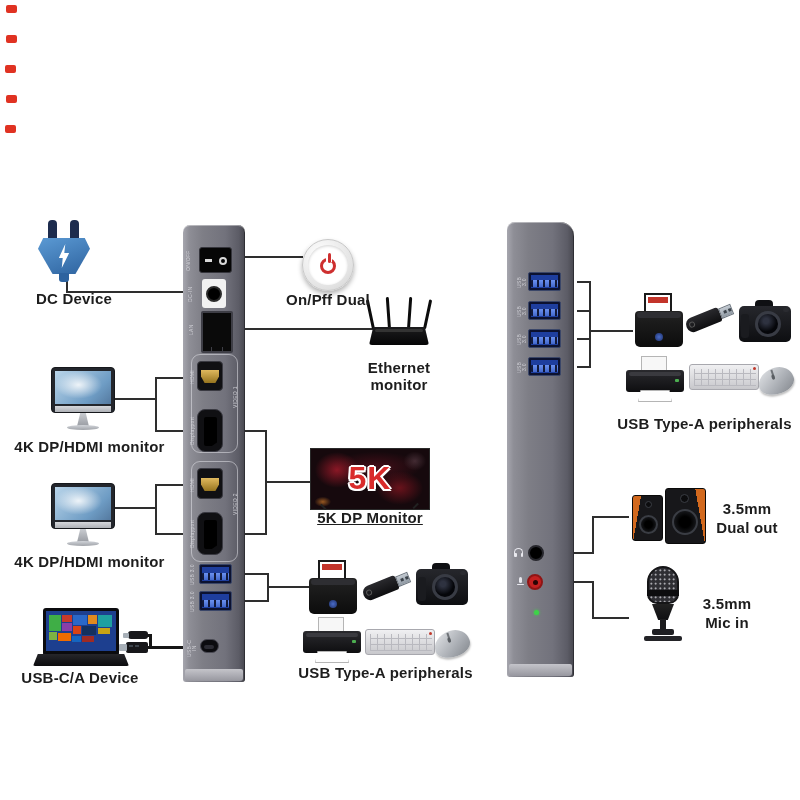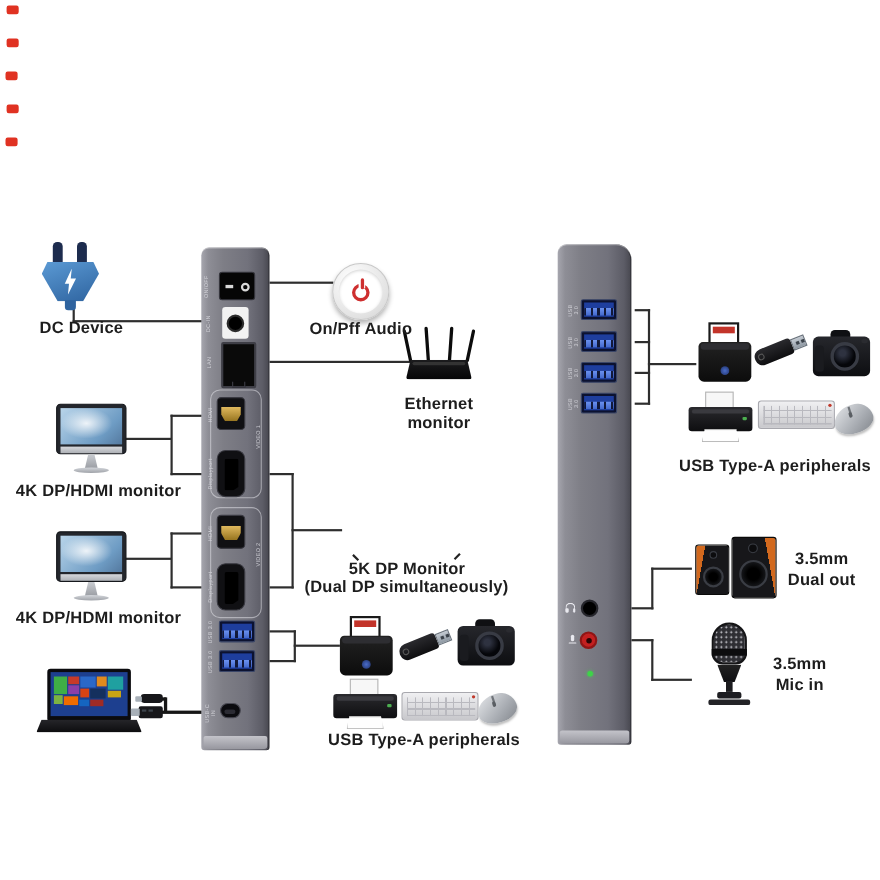--- a/index.html
+++ b/index.html
@@ -212,20 +212,23 @@
   </div>
   <div style="left:50px;top:483px;width:66px;height:66px;">
     <div class="imac-screen" style="left:1px;top:0;width:64px;height:46px;">
       <div class="imac-disp" style="left:3px;top:3px;width:56px;height:33px;"></div>
       <div class="imac-chin" style="left:3px;top:38px;width:56px;height:6px;"></div>
     </div>
     <div style="left:26px;top:46px;width:14px;height:13px;background:linear-gradient(#c9ccd1,#9a9da3);clip-path:polygon(30% 0,70% 0,92% 100%,8% 100%);"></div>
     <div style="left:17px;top:58px;width:32px;height:5px;background:linear-gradient(#d2d5da,#9fa2a8);border-radius:50%;"></div>
   </div>
 
+  <div class="fivek" style="left:310px;top:448px;width:120px;height:62px;">
+    <div class="fivek-txt" style="left:0;top:11px;">5K</div>
+  </div>
   <div style="left:320px;top:506px;width:7px;height:1.5px;background:#222;transform:rotate(45deg);"></div>
   <div style="left:412px;top:505px;width:7px;height:1.5px;background:#222;transform:rotate(-45deg);"></div>
 
   <div style="left:309px;top:560px;width:48px;height:54px;">
     <div style="left:9px;top:0;width:28px;height:22px;background:#fff;border:2px solid #1a1a1a;">
       <div style="left:2px;top:2px;width:20px;height:6px;background:#c3342a;"></div>
     </div>
     <div style="left:0;top:18px;width:48px;height:36px;background:linear-gradient(#222,#0c0c0c);border-radius:4px 4px 5px 5px;">
       <div style="left:2px;top:1px;width:44px;height:6px;background:#2e2e32;border-radius:3px;"></div>
       <div style="left:20px;top:22px;width:8px;height:8px;background:radial-gradient(#4a6cc8,#1d2f66);border-radius:50%;"></div>
@@ -357,26 +360,26 @@
       <div style="left:-5px;top:1.5px;width:6px;height:5px;background:#a8b0b8;border-radius:1px;"></div>
     </div>
     <div style="left:7px;top:13px;width:22px;height:11px;background:#17171a;border-radius:2px;">
       <div style="left:-7px;top:2px;width:8px;height:7px;background:#a8b0b8;border-radius:1px;"></div>
       <div style="left:3px;top:3px;width:4px;height:2px;background:#3c434b;"></div>
       <div style="left:9px;top:3px;width:4px;height:2px;background:#3c434b;"></div>
     </div>
   </div>
 
   <div class="lbl" style="left:22px;top:290px;width:104px;">DC Device</div>
-  <div class="lbl" style="left:264px;top:291px;width:128px;">On/Pff Audio</div>
+  <div class="lbl" style="left:264px;top:291px;width:128px;">On/Pff Dual</div>
   <div class="lbl" style="left:337px;top:359px;width:124px;">Ethernet monitor</div>
   <div class="lbl" style="left:12px;top:438px;width:155px;">4K DP/HDMI monitor</div>
   <div class="lbl" style="left:12px;top:553px;width:155px;">4K DP/HDMI monitor</div>
-  <div class="lbl" style="left:305px;top:509px;width:130px;">5K DP Monitor</div>
-  <div class="lbl" style="left:262px;top:525px;width:215px;">(Dual DP simultaneously)</div>
+  <div class="lbl" style="left:305px;top:509px;width:130px;text-decoration:underline;">5K DP Monitor</div>
   <div class="lbl" style="left:283px;top:664px;width:205px;">USB Type-A peripherals</div>
+  <div class="lbl" style="left:6px;top:669px;width:148px;">USB-C/A Device</div>
   <div class="lbl" style="left:602px;top:415px;width:205px;">USB Type-A peripherals</div>
   <div class="lbl" style="left:697px;top:500px;width:100px;">3.5mm</div>
   <div class="lbl" style="left:697px;top:519px;width:100px;">Dual out</div>
   <div class="lbl" style="left:677px;top:595px;width:100px;">3.5mm</div>
   <div class="lbl" style="left:677px;top:614px;width:100px;">Mic in</div>
 
 </div>
 
 </body></html>

